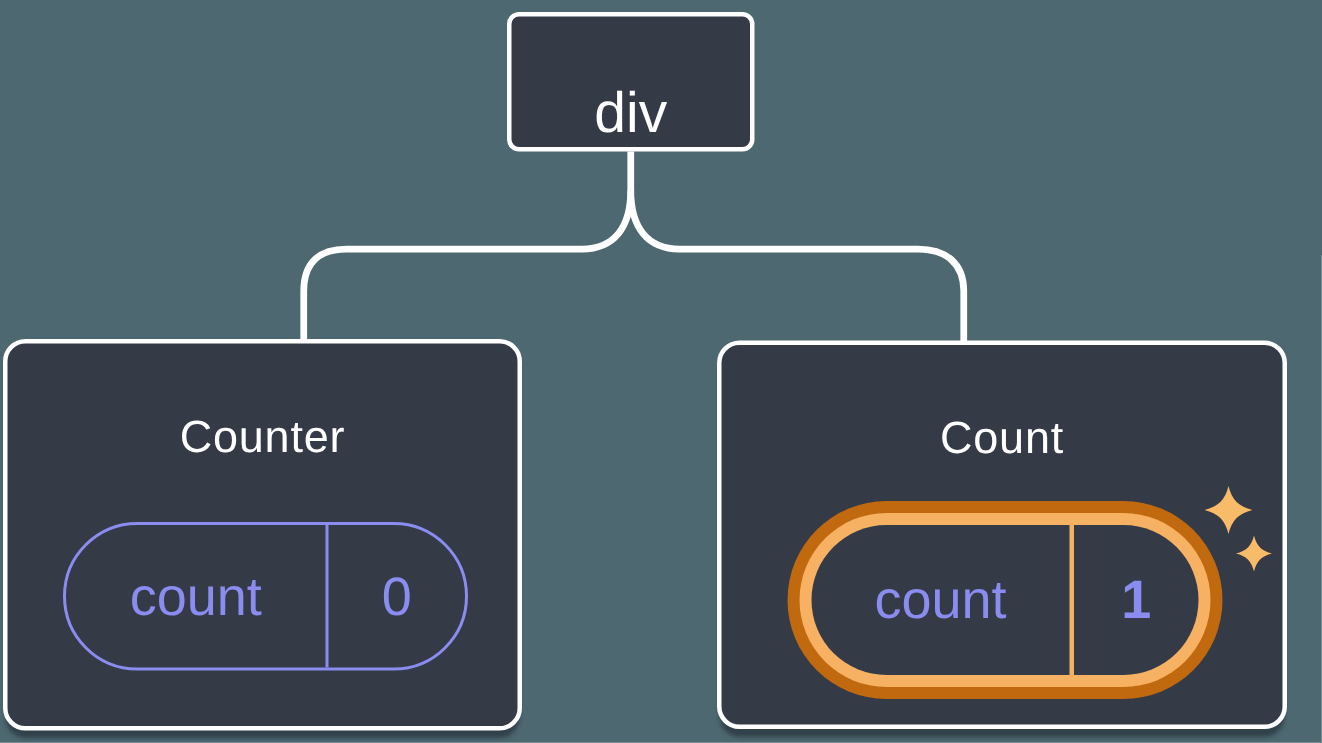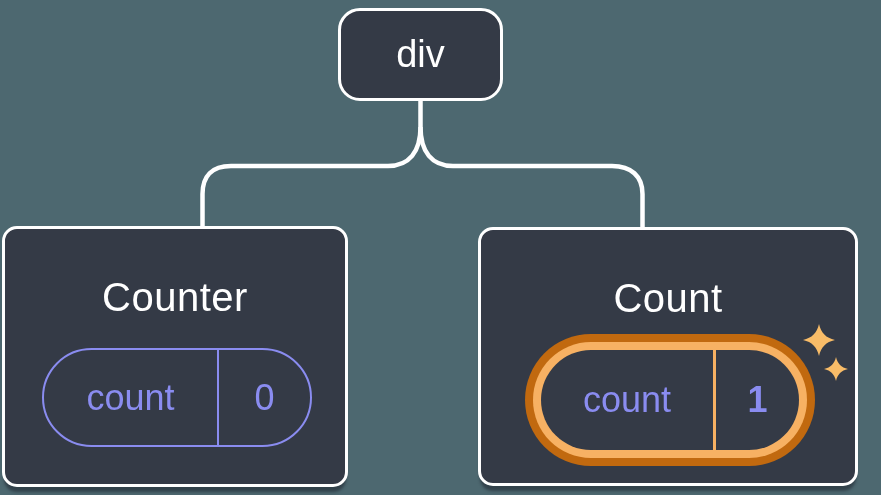--- a/index.html
+++ b/index.html
@@ -20,38 +20,38 @@
   }
   .node {
     position: absolute;
     background: #343A46;
     border: 3.5px solid #FFFFFF;
     box-sizing: border-box;
   }
   .root-node {
     left: 338px; top: 8px;
     width: 165px; height: 93px;
-    border-radius: 22px;
-    display: flex; align-items: center; justify-content: center;
+    border-radius: 8px;
+    display: flex; align-items: flex-end; justify-content: center;
     color: #FFFFFF;
     font-size: 38px;
     font-weight: 500;
   }
   .card {
     border-radius: 15px;
     box-shadow: 0 7px 3px -2px rgba(30, 35, 45, 0.55);
   }
   .card-counter { left: 2px; top: 226px; width: 346px; height: 261px; }
   .card-count  { left: 478px; top: 227px; width: 380px; height: 259px; }
   .card-title {
     position: absolute; left: 0; top: 46px;
     width: 100%;
     text-align: center;
     color: #FFFFFF;
-    font-size: 40px;
+    font-size: 30px;
     font-weight: 500;
     letter-spacing: 0.5px;
   }
   
   .state-pill {
     position: absolute;
     left: 37px; top: 119px;
     width: 270px; height: 99px;
     border: 2px solid #8A8CF0;
     border-radius: 50px;

